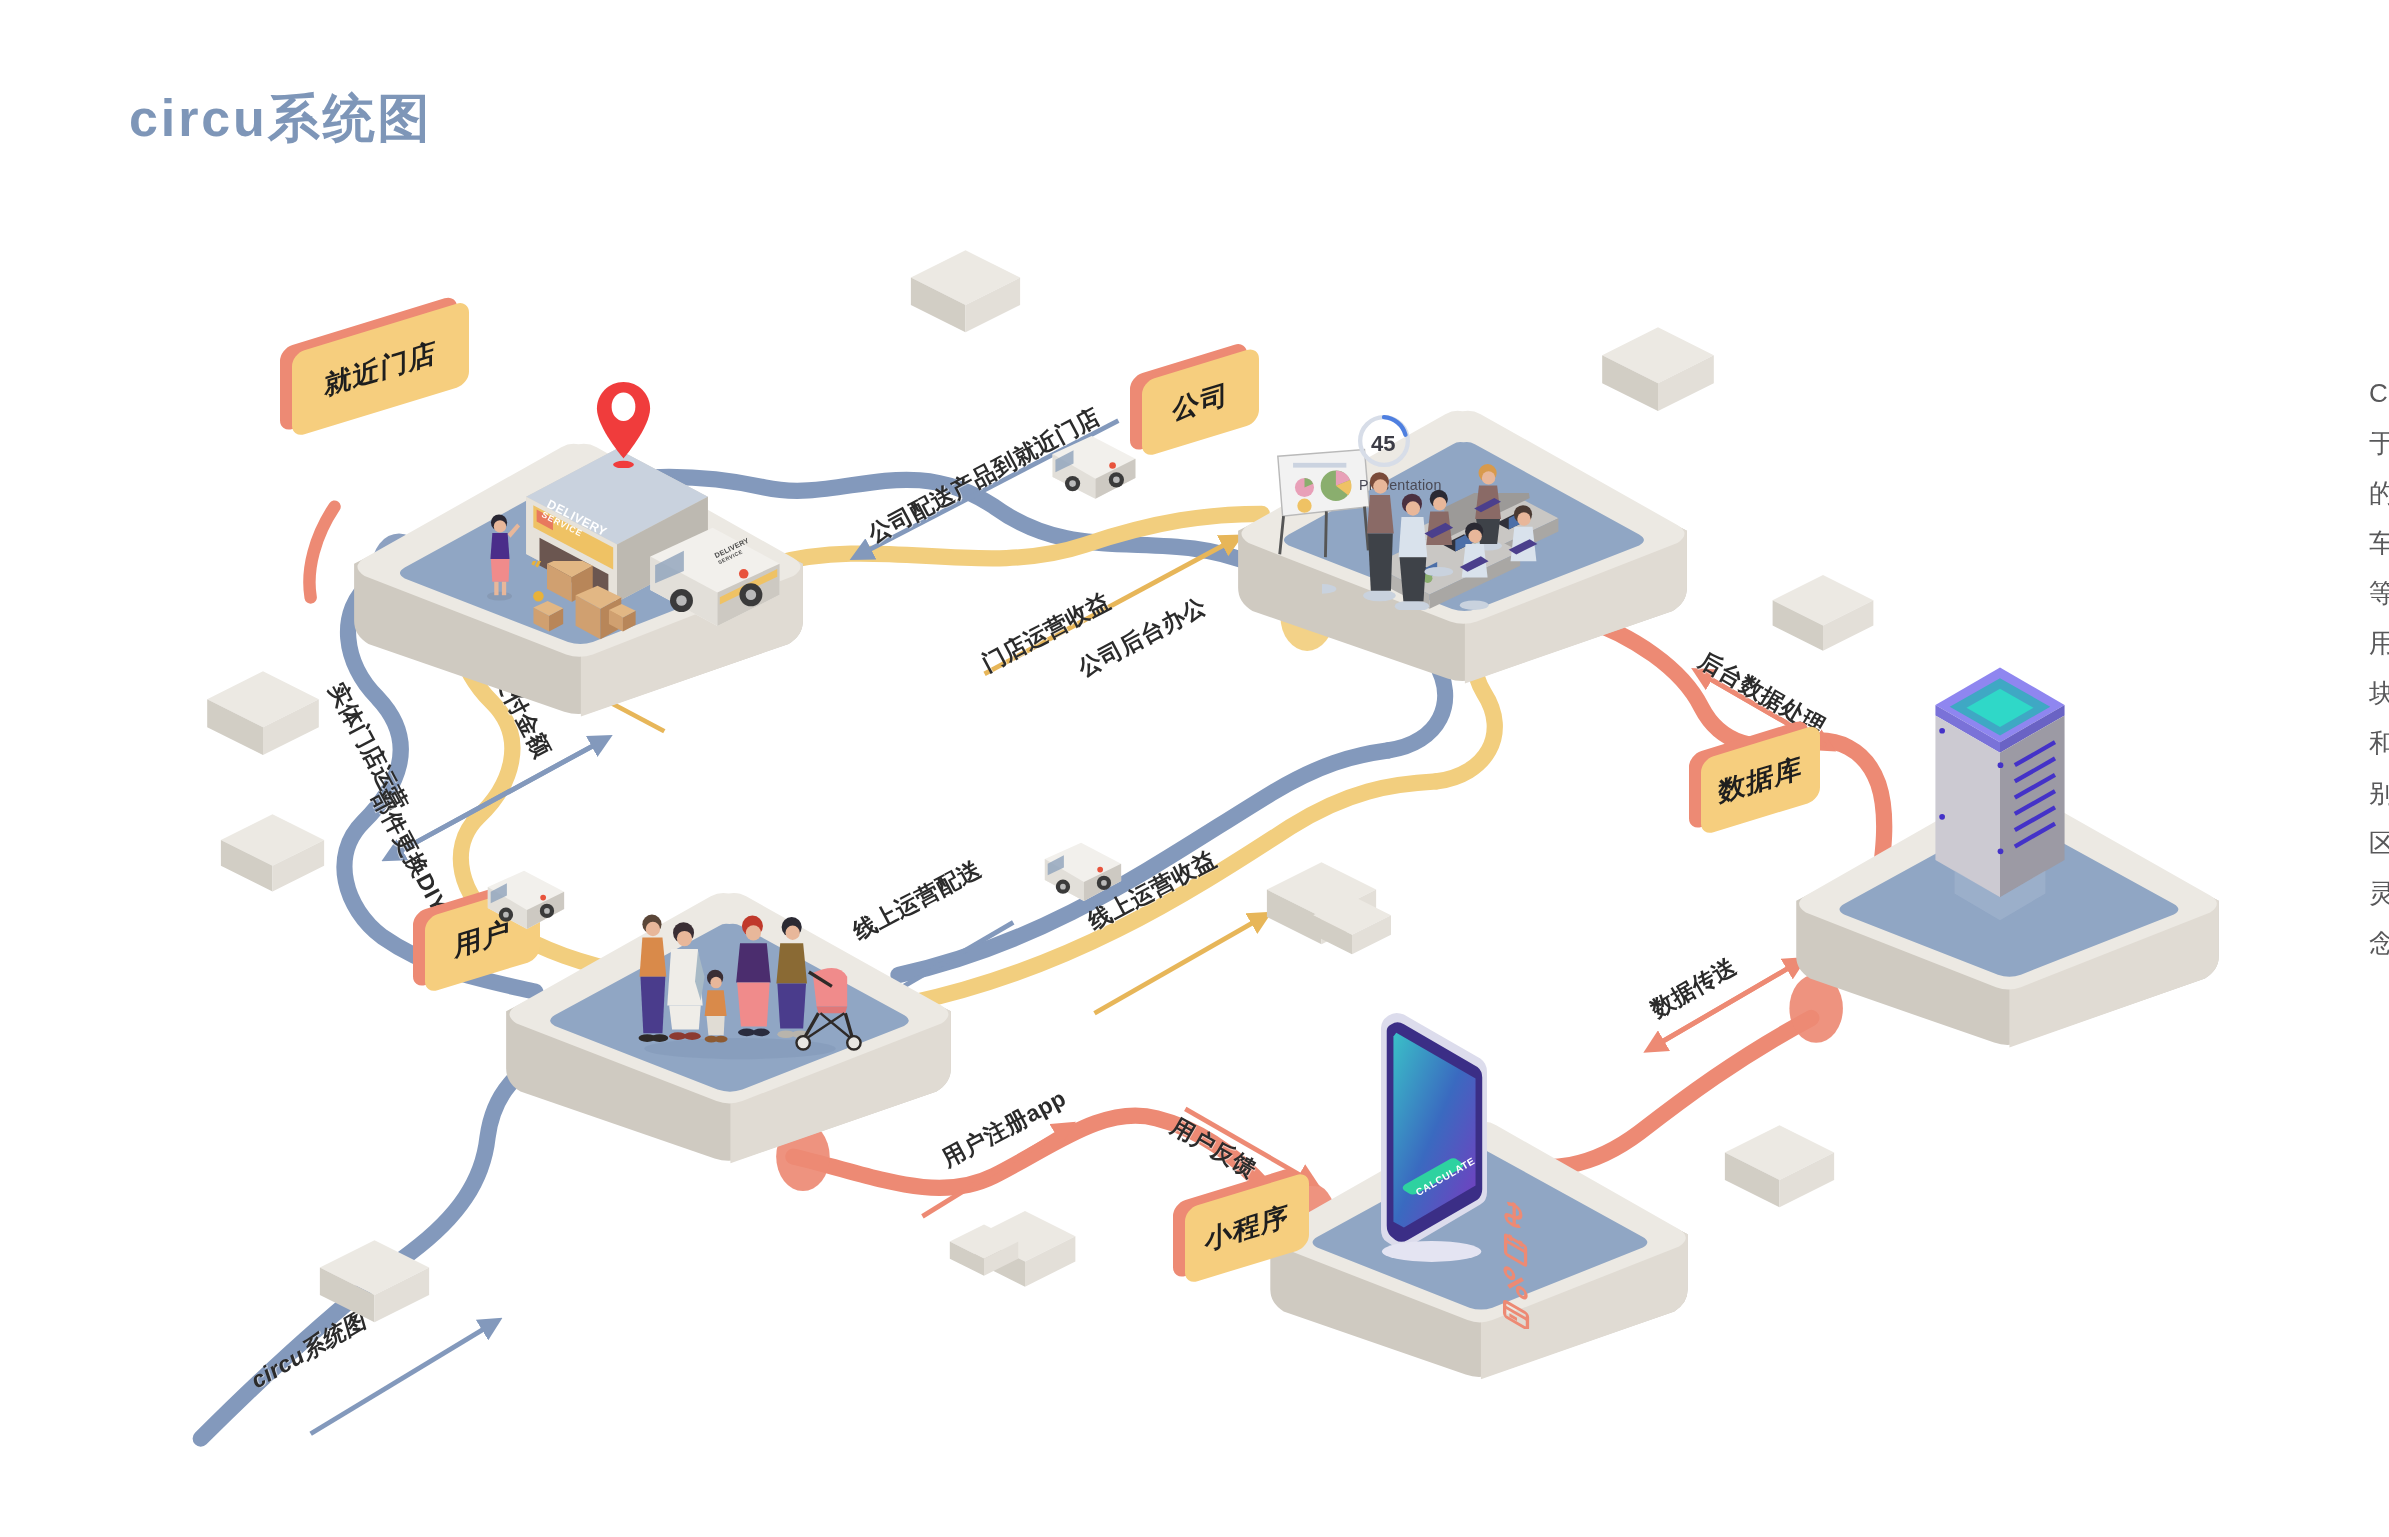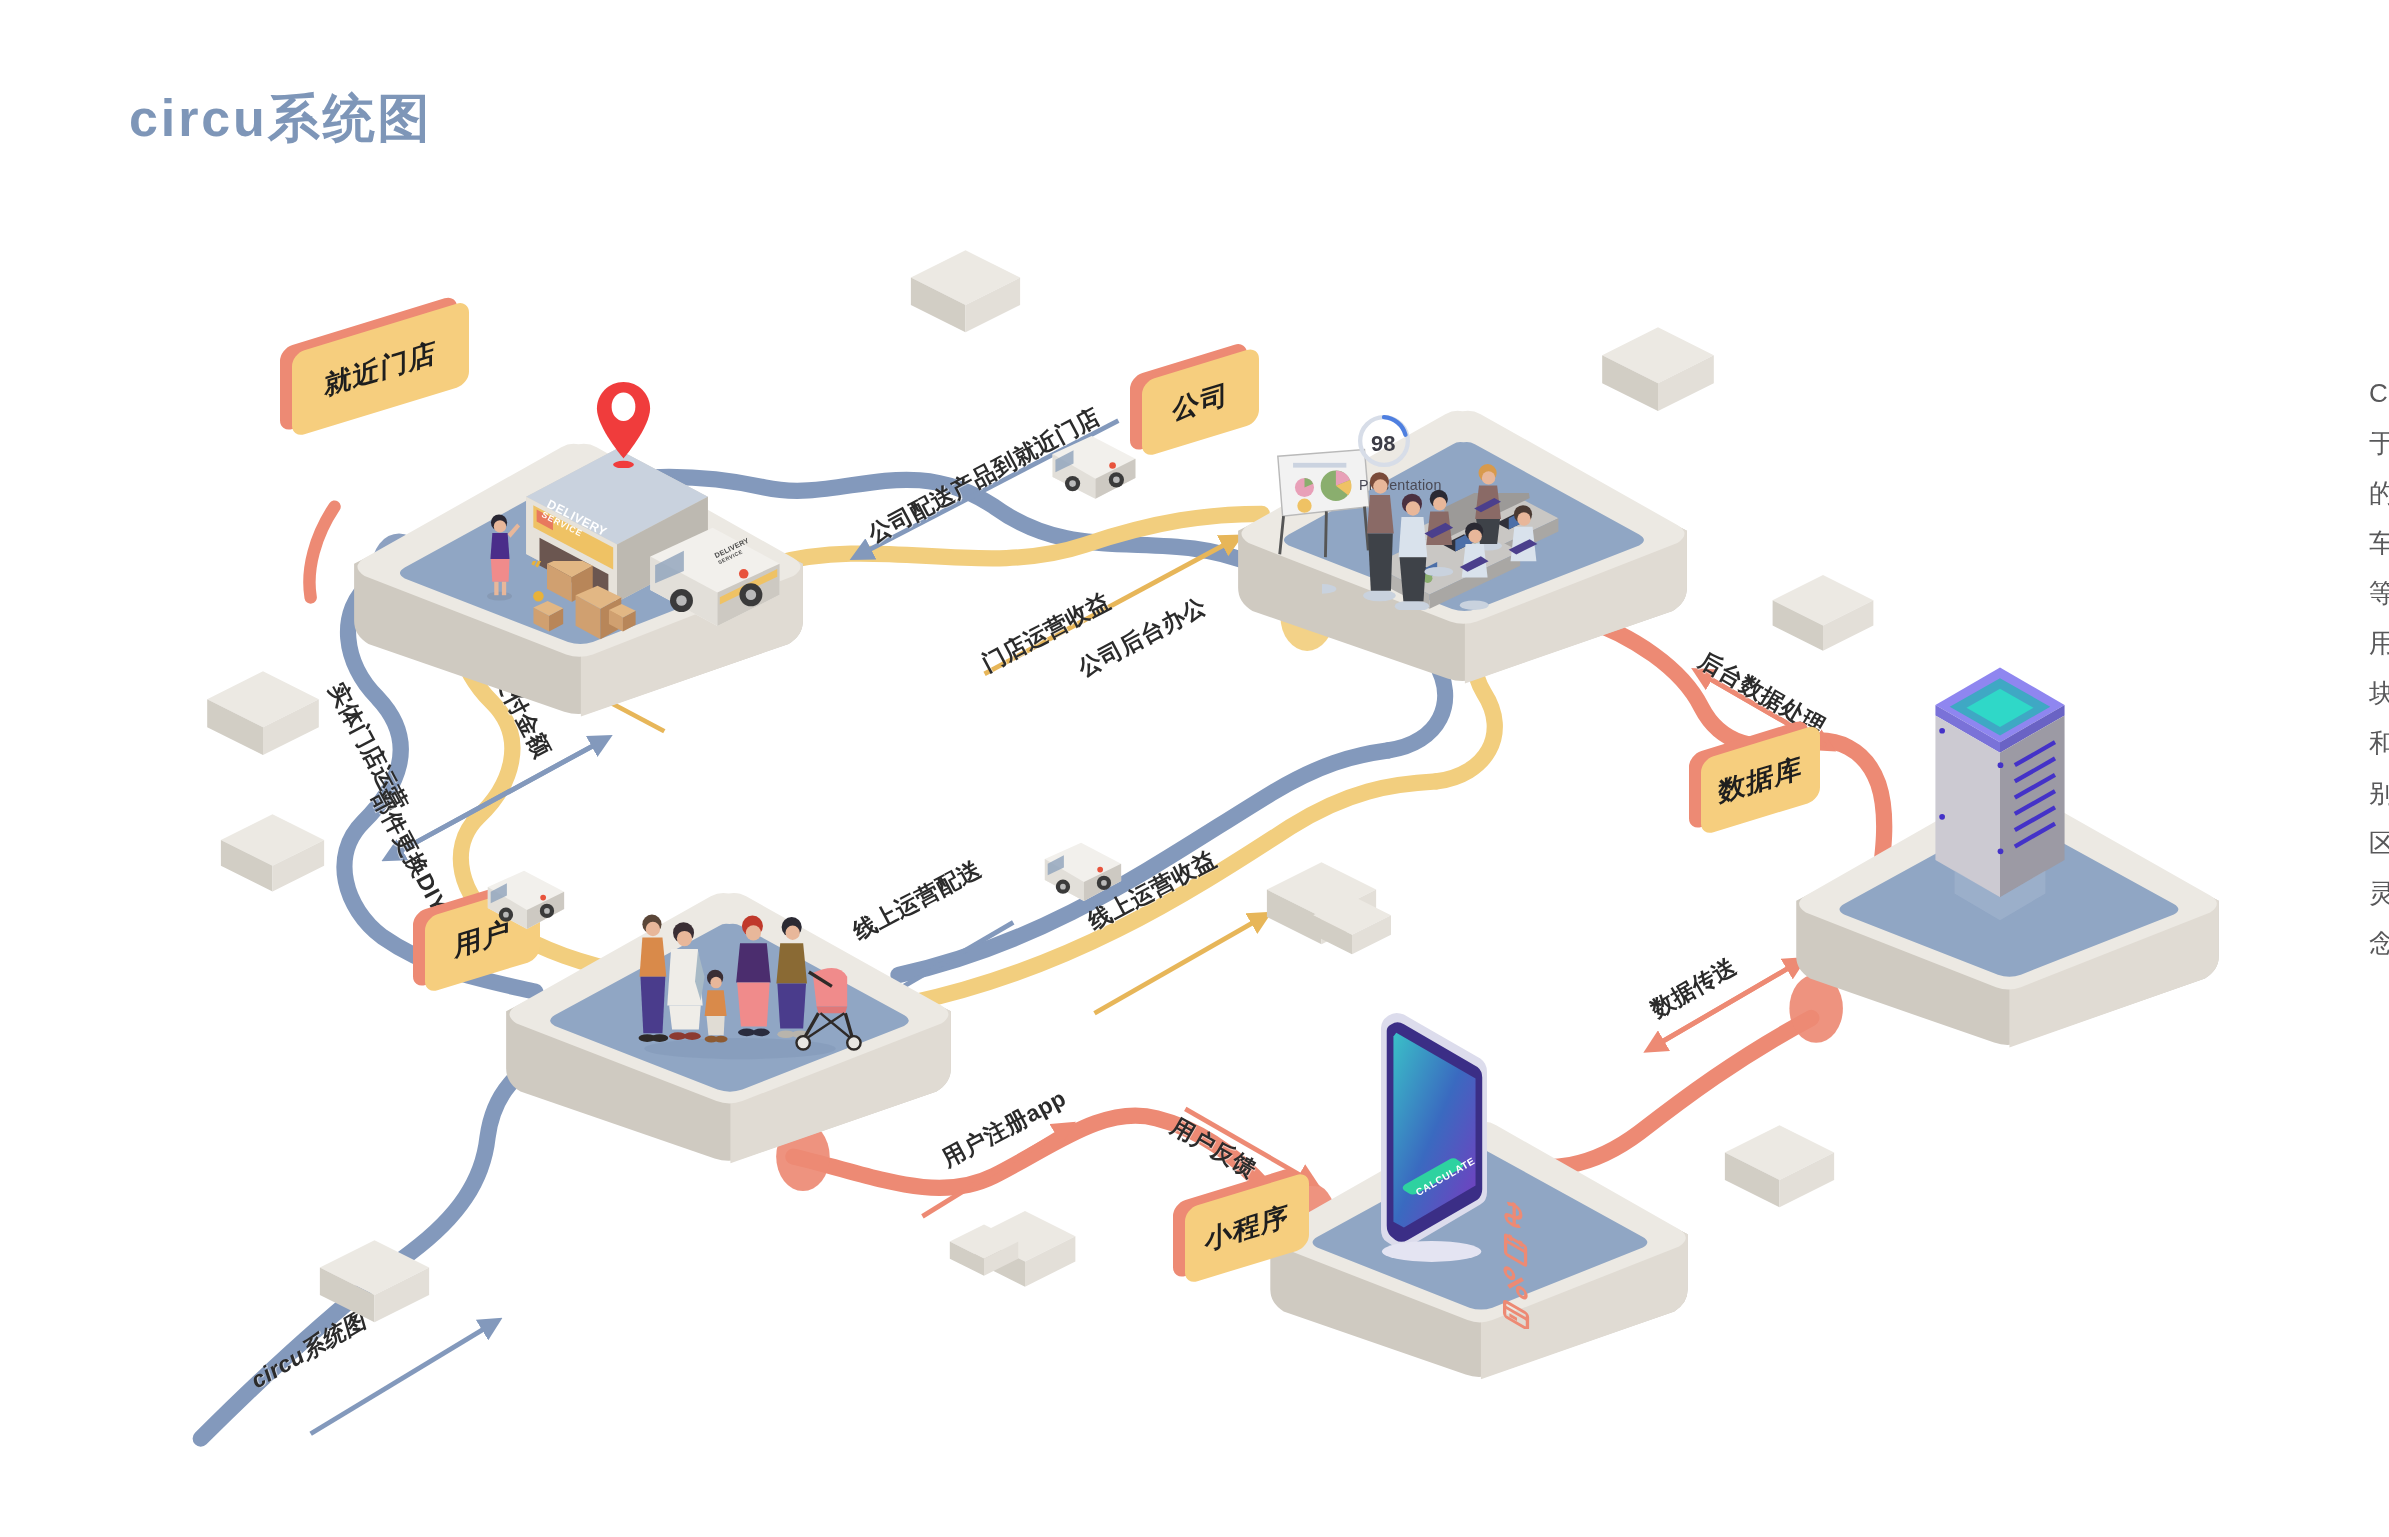--- a/index.html
+++ b/index.html
@@ -419,21 +419,21 @@
         <path d="M30,160 L22,240 M200,140 L208,232 M120,150 L118,246" stroke="#555" stroke-width="6"></path>
       </svg>
     </div>
 
     <div class="art" style="left:134px; top:13.4px; width:62px; height:62px;">
       <svg viewBox="0 0 130 130" width="100%" height="100%">
         <circle cx="65" cy="65" r="50" fill="none" stroke="#D7DDE8" stroke-width="9"></circle>
         <path d="M65,15 A50,50 0 0 1 110,52" fill="none" stroke="#4E7FE0" stroke-width="9" stroke-linecap="round"></path>
       </svg>
     </div>
-    <div class="gauge-num" style="left:152px; top:34px;">98</div>
+    <div class="gauge-num" style="left:152px; top:34px;">45</div>
     <div class="pres-word" style="left:140px; top:80px;">Presentation</div>
 
     <div class="art" style="left:139px; top:96px; width:229px; height:139px;">
       <svg viewBox="0 0 480 290" width="100%" height="100%">
         <polygon points="110,80 300,-10 420,52 230,142" fill="#C9C7C4"></polygon>
         <polygon points="110,80 230,142 230,170 110,108" fill="#B5B3B0"></polygon>
         <polygon points="230,142 420,52 420,80 230,170" fill="#A9A7A4"></polygon>
         <polygon points="30,150 220,60 340,122 150,212" fill="#C9C7C4"></polygon>
         <polygon points="30,150 150,212 150,242 30,180" fill="#B5B3B0"></polygon>
         <polygon points="150,212 340,122 340,152 150,242" fill="#A9A7A4"></polygon>

